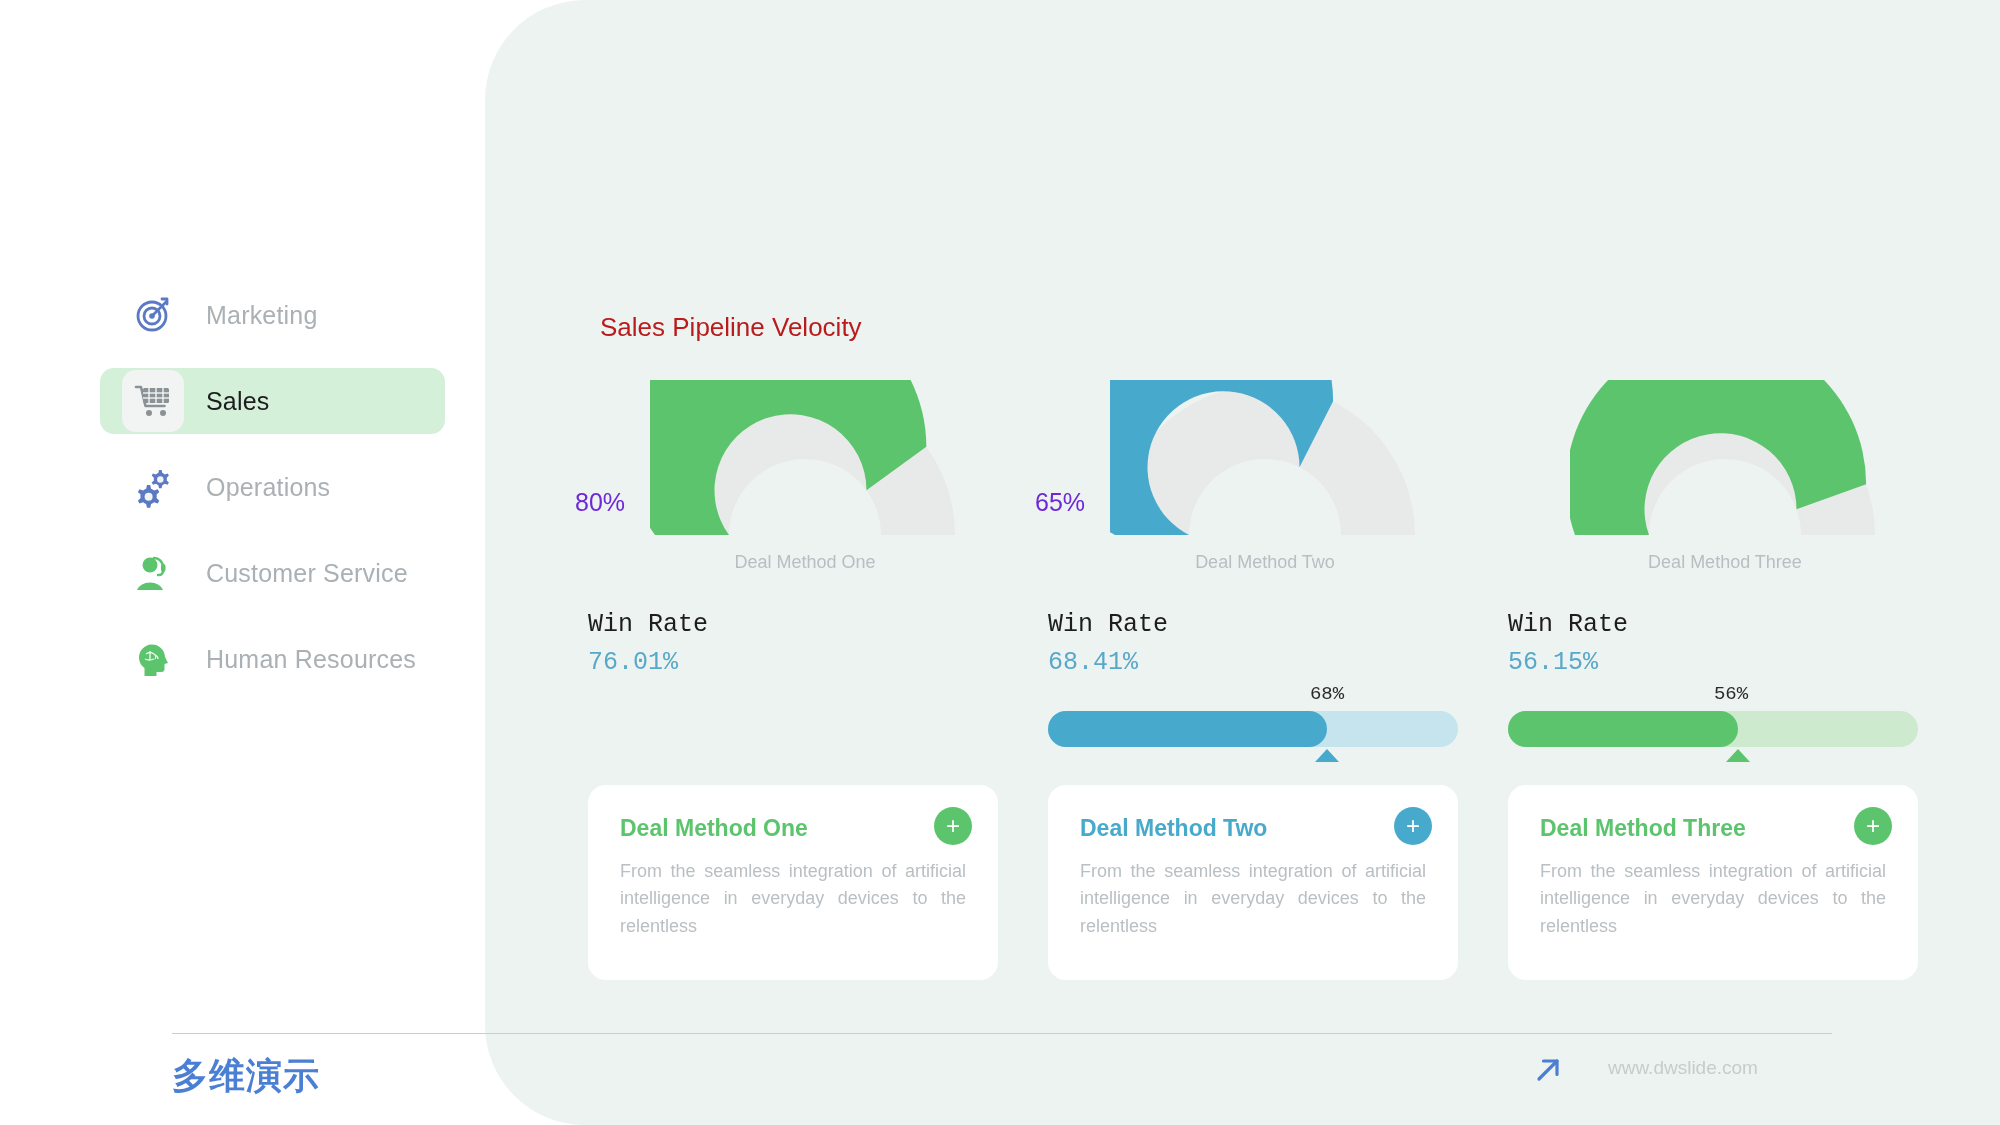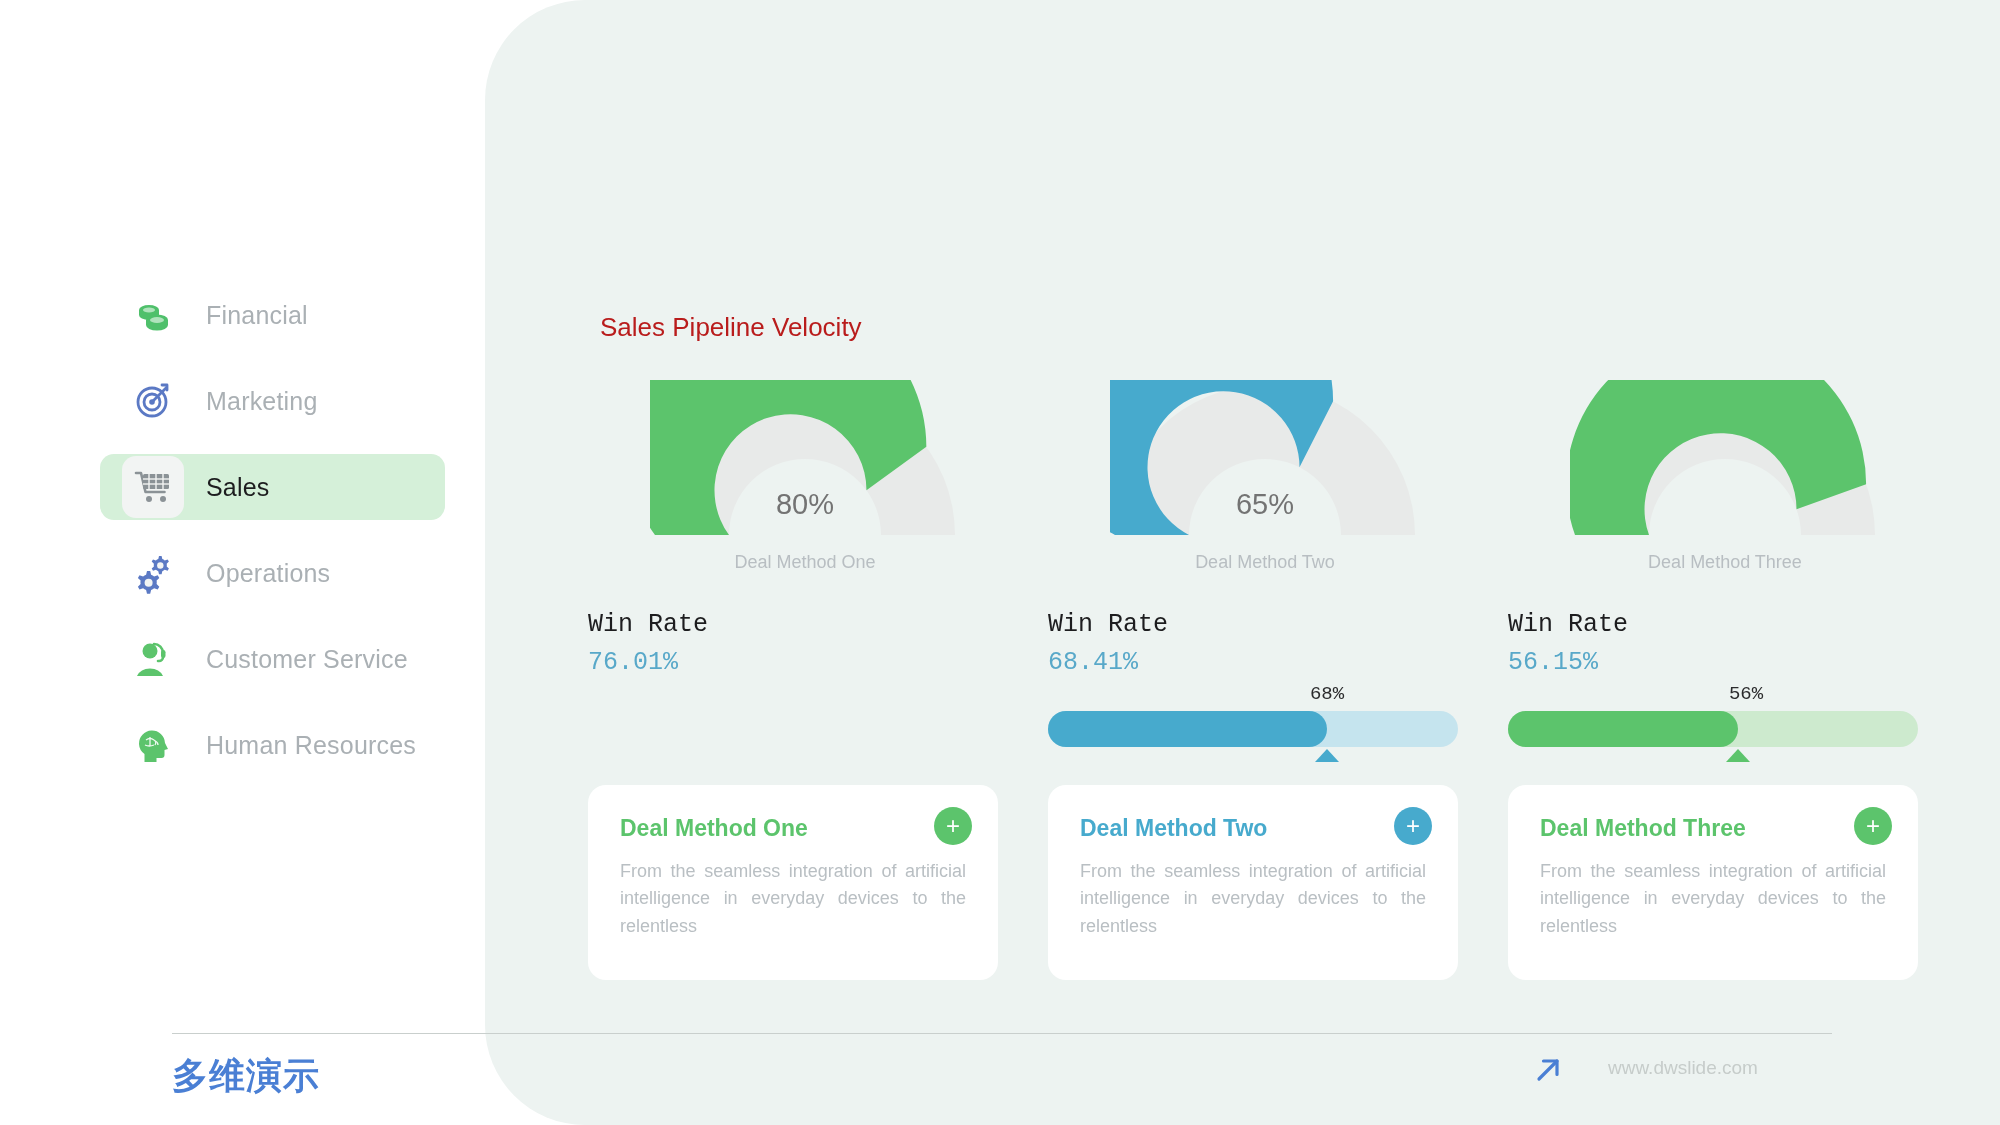--- a/index.html
+++ b/index.html
@@ -60,23 +60,23 @@
   }
 
   
   .gauges { position: absolute; left: 575px; top: 380px; width: 1380px; height: 210px; }
   .gauge-col { position: absolute; top: 0; width: 460px; height: 210px; }
   .gauge-wrap { position: absolute; left: 50%; top: 0; transform: translateX(-50%); width: 310px; height: 168px; }
   .gauge-value {
     position: absolute;
     left: 0; right: 0;
     top: 108px;
-    text-align: center;
-    font-size: 29px;
-    color: #737373;
+    text-align: left;
+    font-size: 25px;
+    color: #6d28d9;
   }
   .gauge-caption {
     position: absolute;
     left: 0; right: 0;
     top: 172px;
     text-align: center;
     font-size: 18px;
     color: #b8bec2;
   }
 
@@ -169,33 +169,20 @@
   }
 </style>
 </head>
 <body>
 
 <div class="stage">
 
   <div class="panel"></div>
 
   <div class="sidebar" id="sidebar">
-      <div class="nav-item">
-        <span class="nav-icon">
-          <svg width="42" height="42" viewBox="0 0 42 42">
-        <ellipse cx="17" cy="16" rx="10" ry="5" fill="#4fc06b"></ellipse>
-        <path d="M7 16 v5 a10 5 0 0 0 20 0 v-5" fill="#4fc06b"></path>
-        <ellipse cx="25" cy="26" rx="11" ry="5.5" fill="#4fc06b"></ellipse>
-        <path d="M14 26 v5 a11 5.5 0 0 0 22 0 v-5" fill="#4fc06b"></path>
-        <ellipse cx="25" cy="26" rx="7" ry="3" fill="#ffffff" opacity=".55"></ellipse>
-        <ellipse cx="17" cy="16" rx="6" ry="2.6" fill="#ffffff" opacity=".55"></ellipse>
-      </svg>
-        </span>
-        <span class="nav-label">Financial</span>
-      </div>
       <div class="nav-item">
         <span class="nav-icon">
           <svg width="42" height="42" viewBox="0 0 42 42">
         <circle cx="20" cy="22" r="14" fill="none" stroke="#5b79c4" stroke-width="2.8"></circle>
         <circle cx="20" cy="22" r="8" fill="none" stroke="#5b79c4" stroke-width="2.8"></circle>
         <circle cx="20" cy="22" r="2.8" fill="#5b79c4"></circle>
         <path d="M20 22 L34 8" stroke="#5b79c4" stroke-width="2.8" stroke-linecap="round"></path>
         <path d="M30 5 l5 0 l0 5" stroke="#5b79c4" stroke-width="2.8" fill="none" stroke-linecap="round" stroke-linejoin="round"></path>
       </svg>
         </span>
@@ -305,21 +292,21 @@
        <div class="wr-tick-label" style="left:292px">68%</div>
        <div class="wr-track" style="background:#c5e4ee"></div>
        <div class="wr-fill" style="width:279px;background:#47aacd"></div>
        <div class="wr-caret" style="left:292px;border-bottom:13px solid #47aacd"></div>
      </div>
       </div>
       <div class="wr-col" style="left: 920px;">
         <div class="wr-title">Win Rate</div>
      <div class="wr-value">56.15%</div>
      <div class="wr-bar-zone">
-       <div class="wr-tick-label" style="left:251px">56%</div>
+       <div class="wr-tick-label" style="left:236px">56%</div>
        <div class="wr-track" style="background:#cdeace"></div>
        <div class="wr-fill" style="width:230px;background:#5cc46c"></div>
        <div class="wr-caret" style="left:243px;border-bottom:13px solid #5cc46c"></div>
      </div>
       </div>
     </div>
 
   <div class="cards" id="cards">
       <div class="card" style="left: 13px;">
         <div class="card-title" style="color:#5cc46c">Deal Method One</div>

